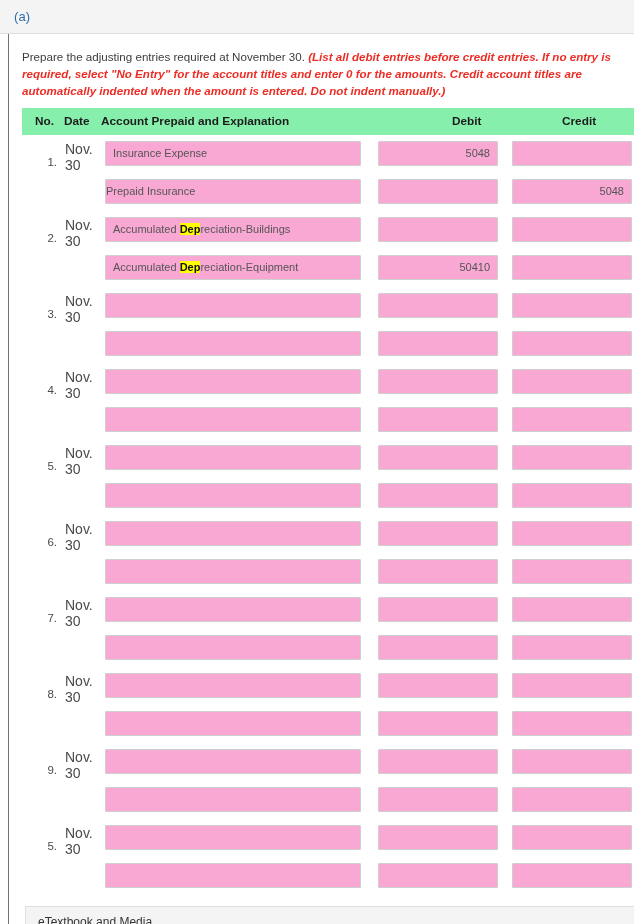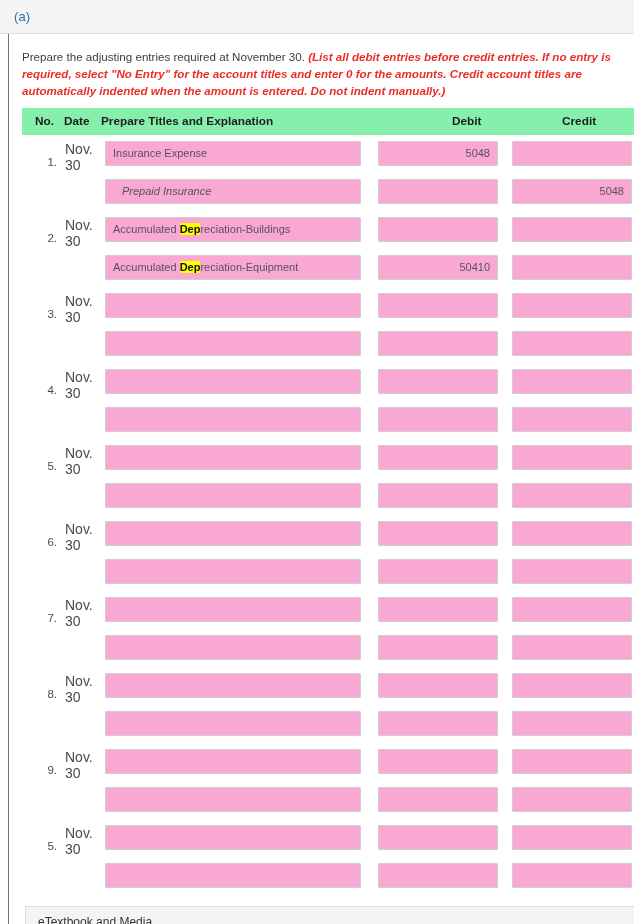--- a/index.html
+++ b/index.html
@@ -149,21 +149,21 @@
     padding: 0 7px;
     line-height: 23px;
     white-space: nowrap;
     overflow: hidden;
     border-radius: 1px;
   }
   .fld-account { left: 83px;  width: 256px; }
   .fld-debit   { left: 356px; width: 120px; text-align: right; }
   .fld-credit  { left: 490px; width: 120px; text-align: right; }
 
-  .fld-account.indent { padding-left: 16px; font-style: italic; }
+  .fld-account.indent { padding-left: 0; }
 
   .hl {
     background: #ffff00;
     color: #111111;
     font-weight: bold;
     text-align: right;
   }
 
   
   .etextbook {
@@ -198,21 +198,21 @@
 
     <div class="instructions">
       <span>Prepare the adjusting entries required at November 30. </span><span class="red">(List all debit entries before credit entries. If no entry is required, select "No Entry" for the account titles and enter 0 for the amounts. Credit account titles are automatically indented when the amount is entered. Do not indent manually.)</span>
     </div>
 
     <div class="journal">
 
       <div class="thead">
         <span class="th th-no">No.</span>
         <span class="th th-date">Date</span>
-        <span class="th th-account">Prepare Titles and Explanation</span>
+        <span class="th th-account">Account Prepaid and Explanation</span>
         <span class="th th-debit">Debit</span>
         <span class="th th-credit">Credit</span>
       </div>
 
       <div class="tbody" id="journal-body">
           <div class="entry">
             <span class="entry-no">1.</span>
             <span class="entry-date">Nov. 30</span>
             <div class="line line-1">
               <div class="fld fld-account">Insurance Expense</div>

